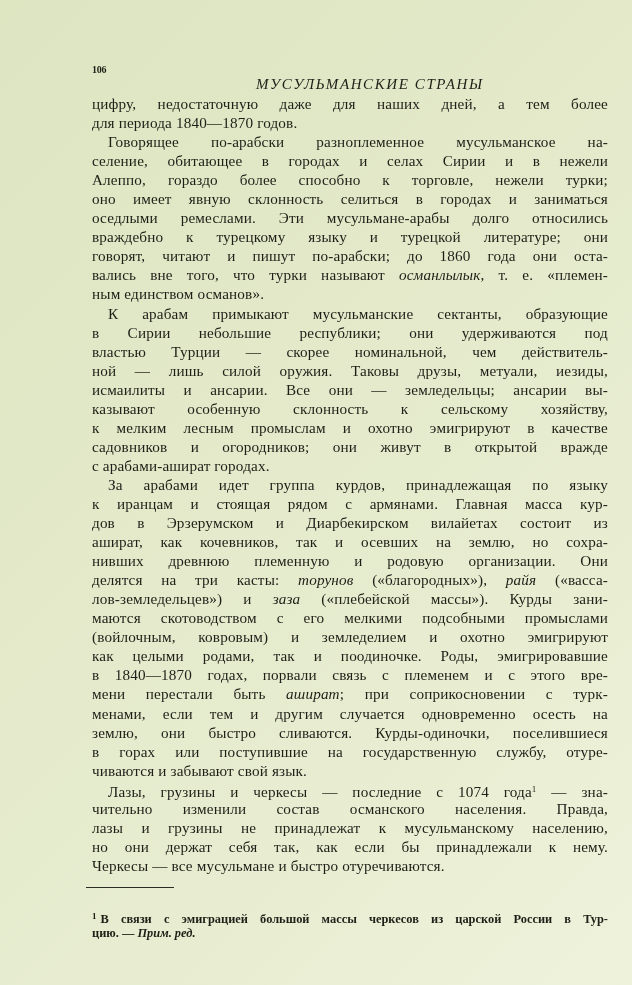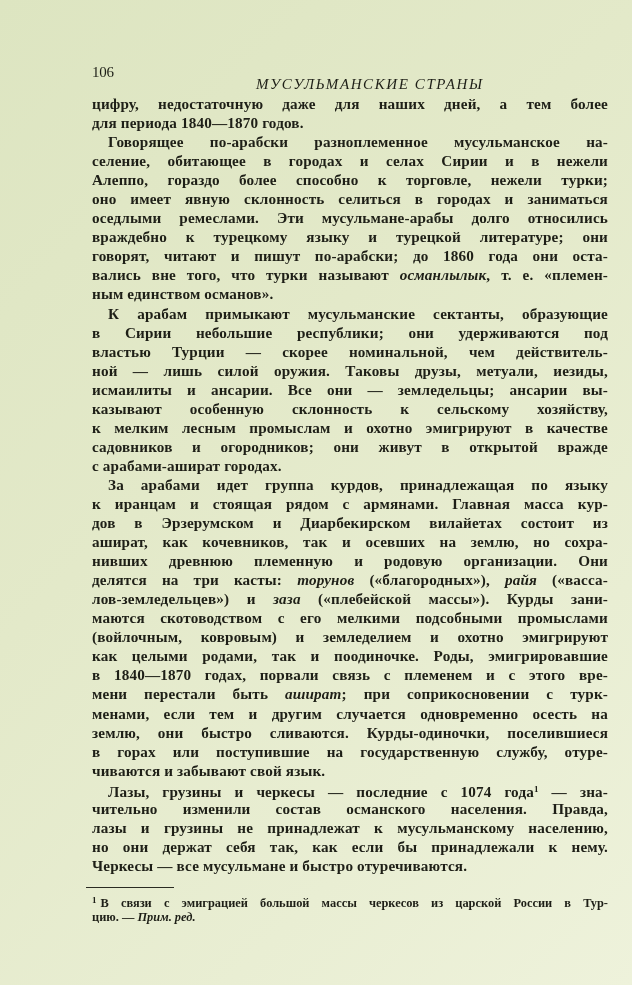--- a/index.html
+++ b/index.html
@@ -23,23 +23,24 @@
     }
     .running-head {
       position: relative;
       height: 24px;
       margin-bottom: 6px;
     }
     .page-number {
       position: absolute;
       left: 0;
       top: 0;
-      font-size: 15px;
+      font-size: 10px;
       font-family: "Liberation Serif", serif;
       letter-spacing: -0.3px;
+      font-weight: bold;
     }
     .head-title {
       position: absolute;
       left: 140px;
       top: 12px;
       font-size: 15px;
       font-style: italic;
       letter-spacing: 1.6px;
       font-family: "Liberation Serif", serif;
       margin-left: 24px;
@@ -49,37 +50,36 @@
       line-height: 19.05px;
       font-family: "Liberation Serif", serif;
       letter-spacing: 0.15px;
     }
     .line {
       display: block;
       white-space: nowrap;
       text-align: justify;
       text-align-last: justify;
       height: 19.05px;
-      font-weight: bold;
     }
     .line.last {
       text-align-last: left;
     }
     .line.indent {
       padding-left: 16px;
     }
     .footnote-rule {
       margin-top: 12px;
       margin-left: -6px;
       width: 88px;
       height: 1px;
       background: #2a2b22;
     }
     .footnote {
-      margin-top: 4px;
+      margin-top: 20px;
       font-size: 12.4px;
       line-height: 17px;
       font-family: "Liberation Serif", serif;
       font-weight: bold;
     }
     .footnote .line {
       height: 17px;
     }
     .fn-mark {
       font-size: 9px;

